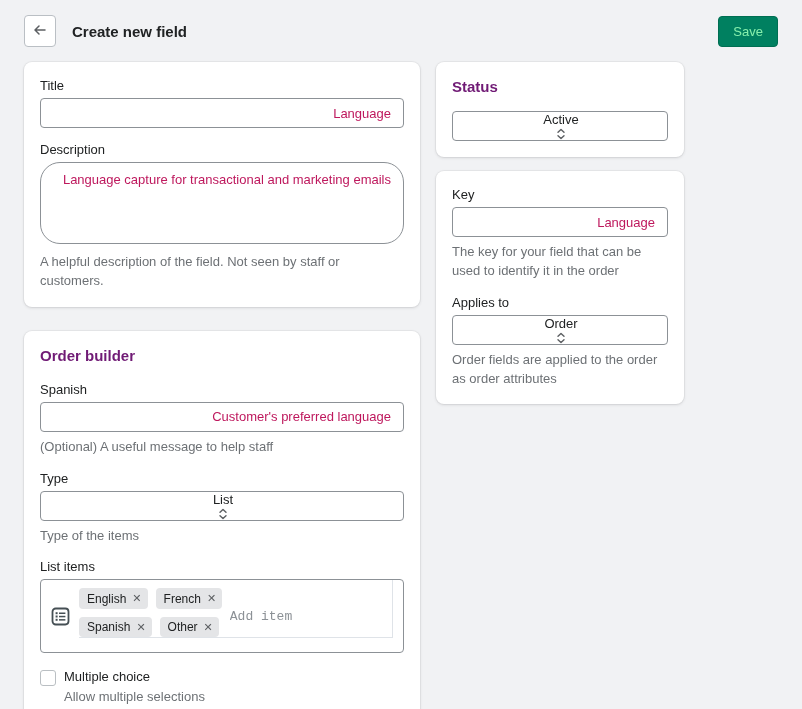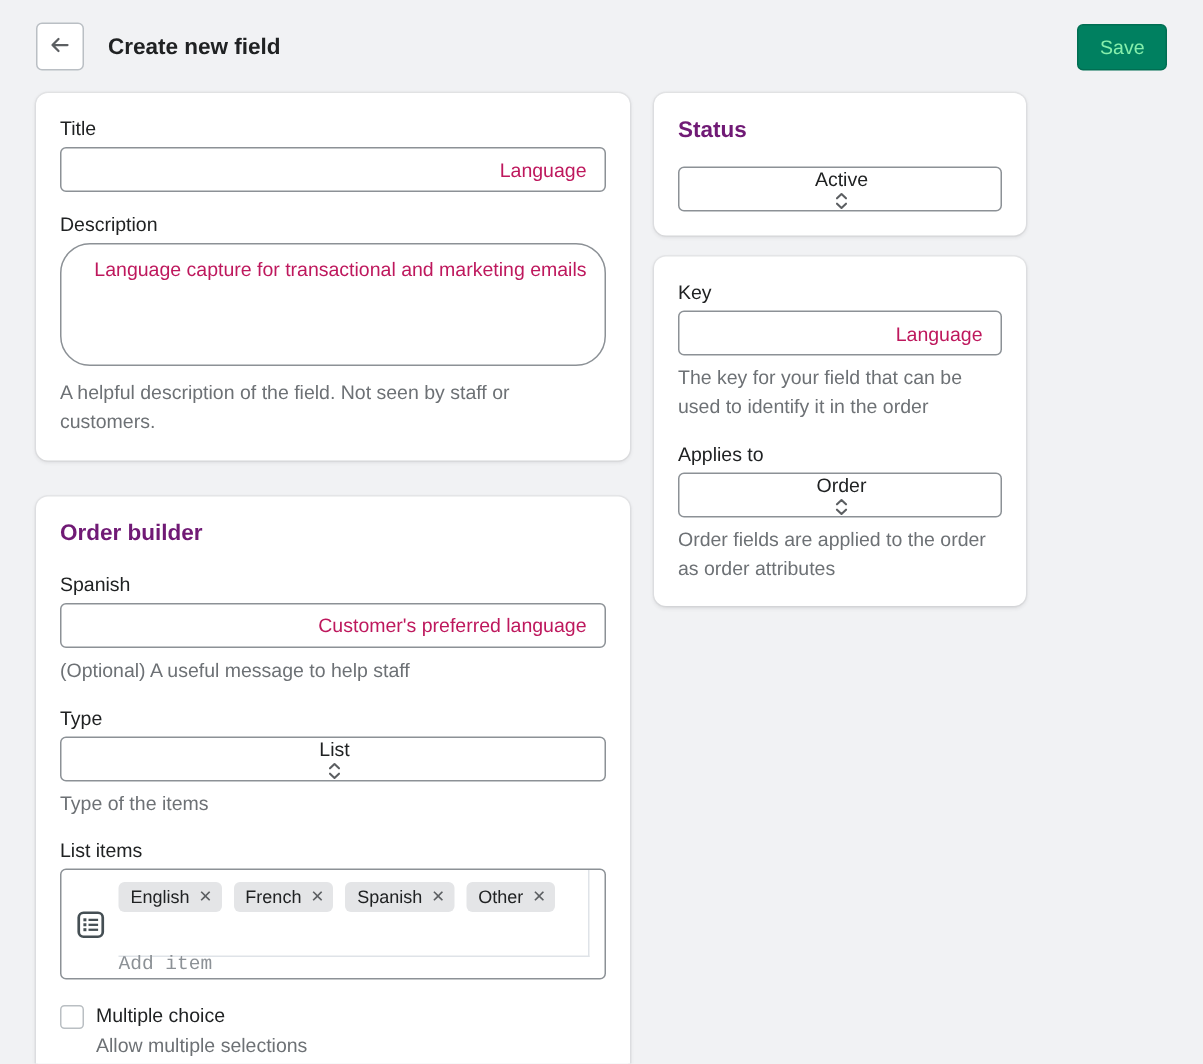--- a/index.html
+++ b/index.html
@@ -133,22 +133,20 @@
     align-items: center;
     justify-content: center;
   }
   .list-box-inner {
     flex: 1;
     margin: 0 10px 14px 0;
     border-right: 1px solid #dfe3e8;
     border-bottom: 1px solid #dfe3e8;
     padding-top: 8px;
     display: flex;
-    flex-direction: column;
-    gap: 20px;
   }
   .tag-list { display: flex; gap: 8px; flex-wrap: wrap; }
   .tag {
     display: inline-flex;
     align-items: center;
     gap: 6px;
     background: #e4e5e7;
     border-radius: 4px;
     padding: 3px 6px 3px 8px;
     font-size: 12px;

